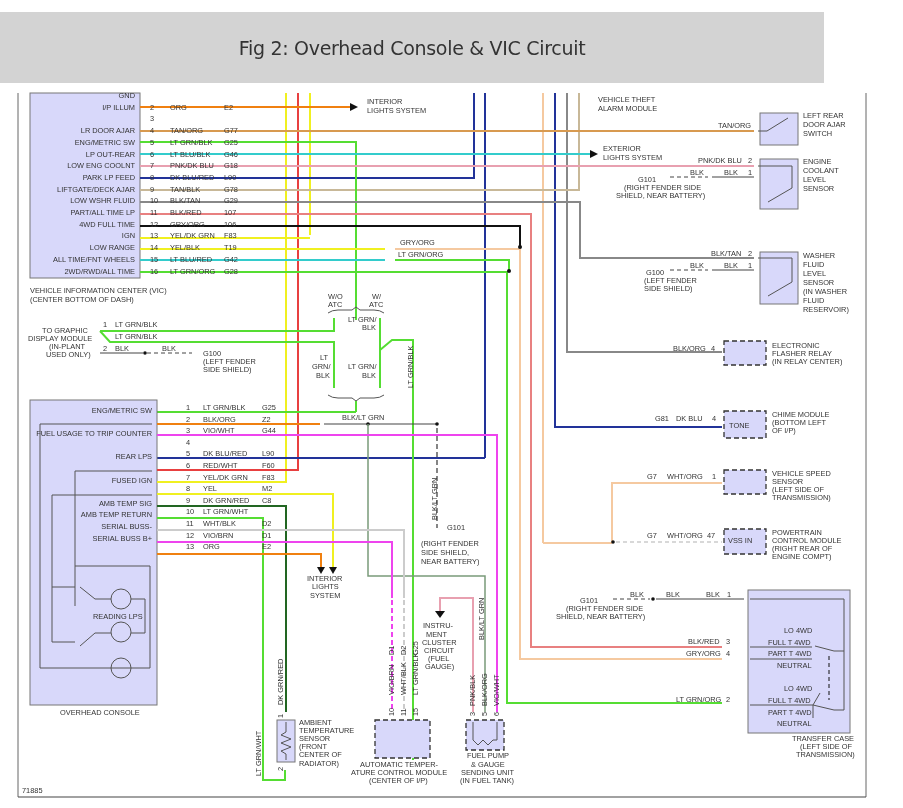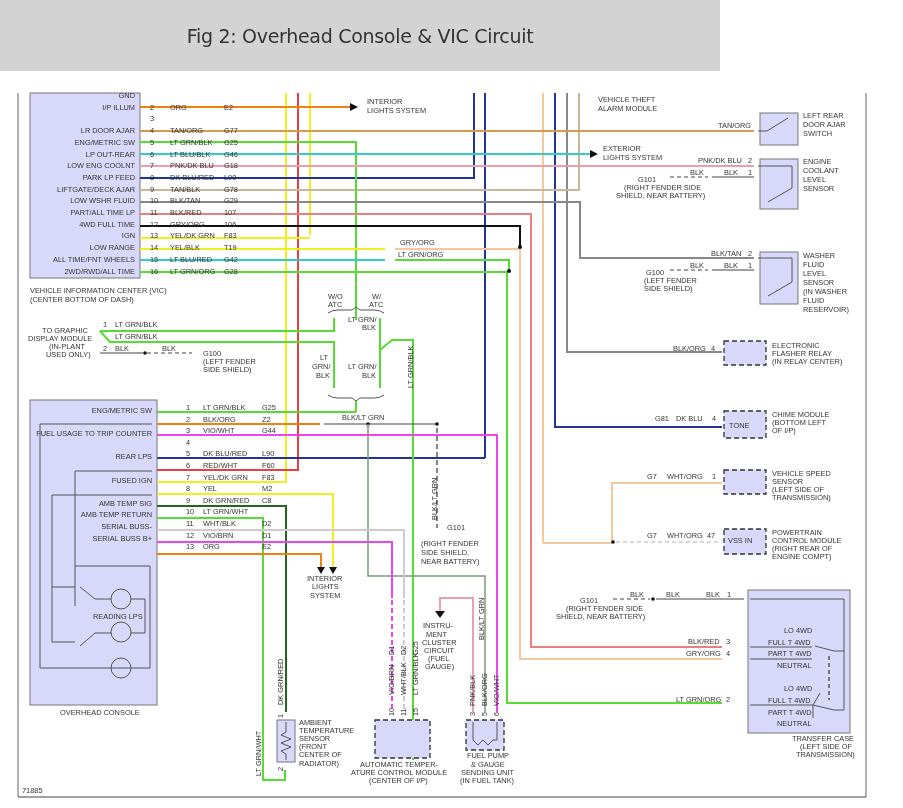--- a/index.html
+++ b/index.html
@@ -1,17 +1,17 @@
 <!DOCTYPE html>
 <html><head>
 <meta charset="utf-8">
 <style>
   html,body{margin:0;padding:0;background:#fff;}
   body{width:903px;height:808px;overflow:hidden;position:relative;font-family:"Liberation Sans",sans-serif;}
-  #header{position:absolute;left:0;top:0;width:720px;height:71px;background:#d3d3d3;display:flex;align-items:center;justify-content:center;}
+  #header{position:absolute;left:0;top:12px;width:824px;height:71px;background:#d3d3d3;display:flex;align-items:center;justify-content:center;}
   #header h1{margin:0;font-family:"DejaVu Sans",sans-serif;font-weight:normal;font-size:19px;color:#333;letter-spacing:-0.3px;}
   #diagram{position:absolute;left:0;top:0;}
   svg text{font-family:"Liberation Sans",sans-serif;font-size:7.4px;fill:#333;}
   .box{fill:#d8d8fa;stroke:#777;stroke-width:1;}
   .dbox{fill:#d8d8fa;stroke:#333;stroke-width:1.3;stroke-dasharray:5,3;}
   .w{fill:none;stroke-width:2;}
   .blk{stroke:#444;fill:none;stroke-width:1.2;}
   .thin{stroke:#555;fill:none;stroke-width:1;}
   .dot{fill:#111;}
 </style>

